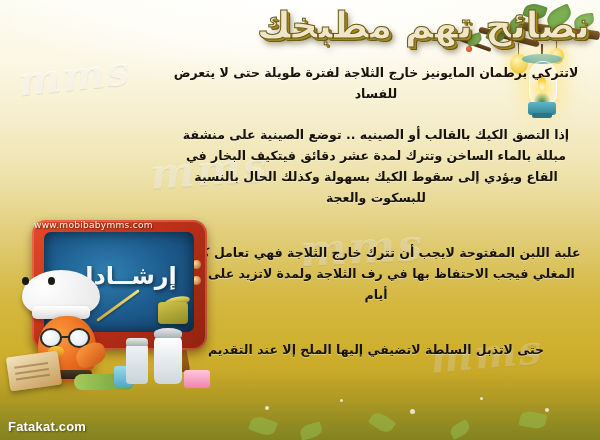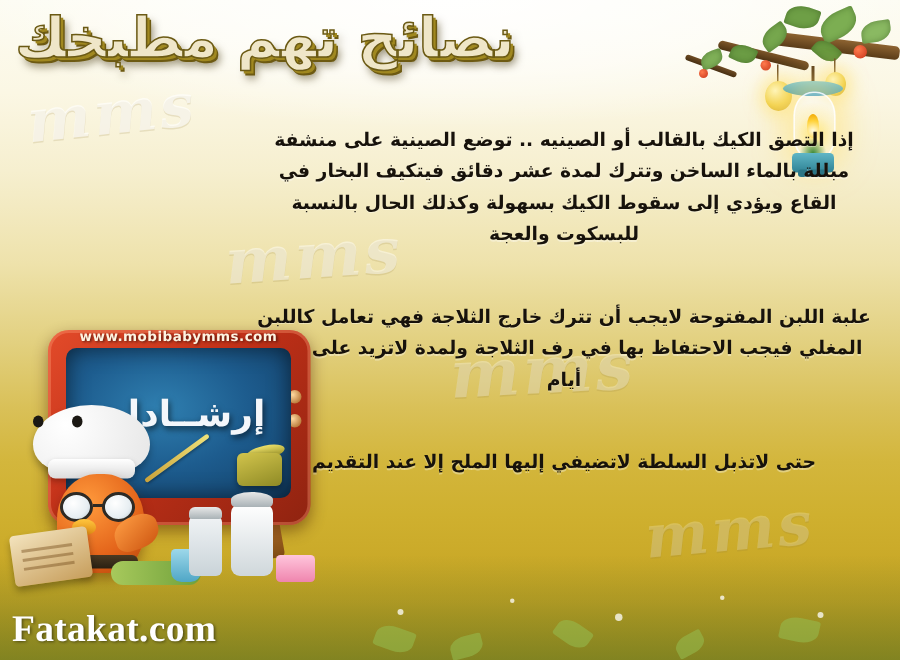--- a/index.html
+++ b/index.html
@@ -48,21 +48,21 @@
     text-shadow:0 1px 0 rgba(150,130,60,.18);
     letter-spacing:2px;white-space:nowrap;
   }
   .wm-a{left:18px;top:52px;font-size:40px;transform:rotate(-6deg);color:rgba(255,255,255,.62);}
   .wm-b{left:150px;top:146px;font-size:42px;transform:rotate(-4deg);color:rgba(255,255,255,.45);}
   .wm-c{left:300px;top:222px;font-size:44px;transform:rotate(-3deg);color:rgba(255,255,255,.30);}
   .wm-d{left:430px;top:330px;font-size:40px;transform:rotate(-5deg);color:rgba(255,255,255,.22);}
 
   
   .title-wrap{
-    position:absolute;left:0;top:4px;width:600px;text-align:left;
+    position:absolute;left:0;top:4px;width:600px;text-align:right;
   }
   .title{
     display:inline-block;
     font-family:"DejaVu Sans","Liberation Sans",sans-serif;
     font-size:37px;font-weight:700;line-height:44px;
     color:#efe6c8;
     -webkit-text-stroke:1px #6b5a14;
     text-shadow:
       2px 2px 0 #a08820,
       3px 3px 0 #6d5a12,
@@ -144,22 +144,22 @@
     background:linear-gradient(135deg,#e34b2a 0%,#c03018 45%,#8f2310 100%);
     box-shadow:0 4px 10px rgba(60,20,0,.45), inset 0 0 0 2px rgba(255,160,120,.35);
   }
   .tv-screen{
     position:absolute;left:36px;top:18px;width:150px;height:100px;border-radius:7px;
     background:radial-gradient(ellipse at 42% 40%, #2f7fb0 0%, #1d5c8e 48%, #123f68 100%);
     box-shadow:inset 0 0 14px rgba(0,0,0,.55);
     overflow:hidden;
   }
   .tv-url{
-    position:absolute;left:26px;top:6px;width:170px;text-align:center;
-    font-size:9px;font-weight:700;letter-spacing:.3px;color:#fdf4e2;
+    position:absolute;left:26px;top:6px;width:170px;text-align:left;
+    font-size:9px;font-weight:400;letter-spacing:.3px;color:#fdf4e2;
     text-shadow:1px 1px 2px rgba(0,0,0,.6);
     direction:ltr;
   }
   .tv-word{
     position:absolute;left:0;top:30px;width:150px;text-align:center;
     font-size:24px;font-weight:700;color:#f4f7fb;
     text-shadow:1px 2px 4px rgba(0,0,0,.6);
   }
   .tv-leg{position:absolute;width:12px;height:26px;background:linear-gradient(180deg,#b8742a,#7d4a13);border-radius:3px;}
   .leg-l{left:44px;top:132px;transform:rotate(10deg);}
@@ -219,22 +219,22 @@
   .cup{position:absolute;left:106px;top:152px;width:20px;height:22px;border-radius:3px 3px 7px 7px;
     background:linear-gradient(180deg,#9dd8ea,#4fa6c6);}
   .pink-box{position:absolute;left:176px;top:156px;width:26px;height:18px;border-radius:3px;
     background:linear-gradient(180deg,#ffc6dc,#ef85ae);}
   .greens{position:absolute;left:66px;top:160px;width:60px;height:16px;border-radius:8px;
     background:linear-gradient(90deg,#a7c95c,#6fa03a);}
 
   
   .footer-mark{
     position:absolute;left:8px;bottom:6px;
-    font-family:Liberation Serif, serif;
-    font-size:25px;font-weight:700;color:#ffffff;direction:ltr;
+    font-family:Liberation Sans, sans-serif;
+    font-size:13px;font-weight:700;color:#ffffff;direction:ltr;
     text-shadow:1px 1px 2px rgba(0,0,0,.45);letter-spacing:.2px;
   }
 </style>
 </head>
 <body>
 
 <div id="poster">
 
   <div class="top-glow"></div>
 
@@ -271,20 +271,21 @@
       <div class="lan-base"></div>
       <div class="lan-foot"></div>
     </div>
   </div>
 
   <div class="title-wrap">
     <span class="title">نصائح تهم مطبخك</span>
   </div>
 
   <div class="tips">
+    <div class="tip p2">لاتتركي برطمان المايونيز خارج الثلاجة لفترة طويلة حتى لا يتعرض للفساد</div>
     <div class="tip p3">إذا التصق الكيك بالقالب أو الصينيه .. توضع الصينية على منشفة مبللة بالماء الساخن وتترك لمدة عشر دقائق فيتكيف البخار في القاع ويؤدي إلى سقوط الكيك بسهولة وكذلك الحال بالنسبة للبسكوت والعجة</div>
     <div class="tip p4">علبة اللبن المفتوحة لايجب أن تترك خارج الثلاجة فهي تعامل كاللبن المغلي فيجب الاحتفاظ بها في رف الثلاجة ولمدة لاتزيد على ثلاثة أيام</div>
     <div class="tip p5">حتى لاتذبل السلطة لاتضيفي إليها الملح إلا عند التقديم</div>
   </div>
 
   <div class="bottom-green"></div>
   <div class="leafy" style="left:250px;bottom:6px;width:26px;height:16px;transform:rotate(20deg);"></div>
   <div class="leafy" style="left:300px;bottom:2px;width:22px;height:14px;transform:rotate(-15deg);"></div>
   <div class="leafy" style="left:370px;bottom:10px;width:24px;height:15px;transform:rotate(35deg);"></div>
   <div class="leafy" style="left:450px;bottom:4px;width:20px;height:13px;transform:rotate(-28deg);"></div>

